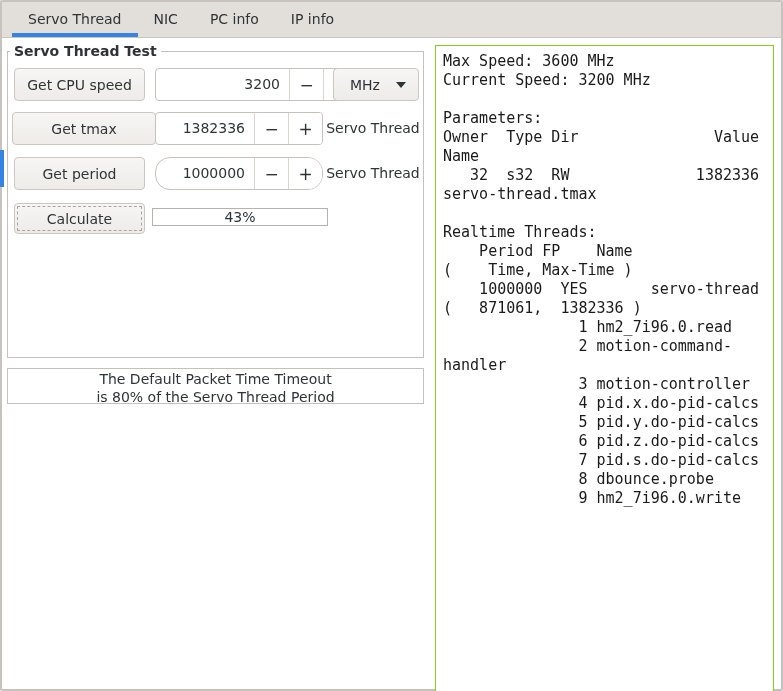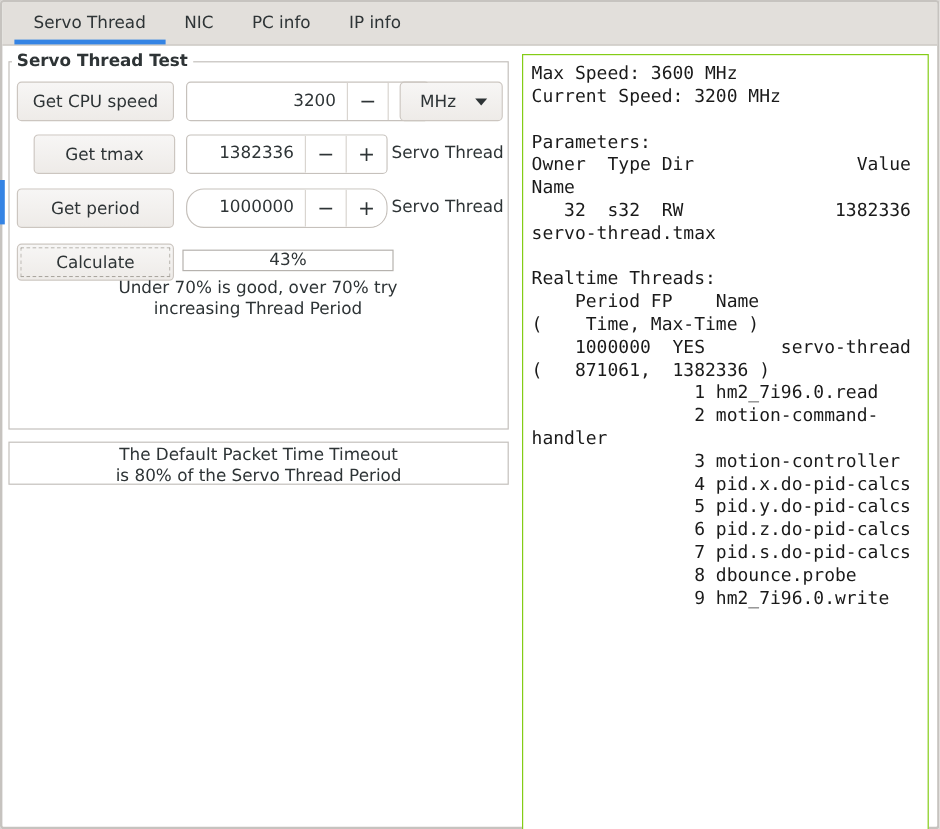--- a/index.html
+++ b/index.html
@@ -170,43 +170,39 @@
   <div class="spin" style="left:155px; top:68px; width:203px; height:33px;">
     <div class="spin-val">3200</div>
     <div class="spin-btn">−</div>
     <div class="spin-btn">+</div>
   </div>
   <div class="combo" style="left:333px; top:68px; width:86px; height:33px;">
     <div class="combo-label">MHz</div>
     <div class="chevron"></div>
   </div>
 
-  <div class="btn" style="left:28px; top:112px; width:118px; height:33px;">Get tmax</div>
+  <div class="btn" style="left:12px; top:112px; width:144px; height:33px;">Get tmax</div>
   <div class="spin" style="left:155px; top:112px; width:168px; height:33px;">
     <div class="spin-val">1382336</div>
     <div class="spin-btn">−</div>
     <div class="spin-btn">+</div>
   </div>
   <div class="row-label" style="left:323px; top:112px;">Servo Thread</div>
 
   <div class="btn" style="left:14px; top:157px; width:131px; height:33px;">Get period</div>
   <div class="spin" style="left:155px; top:157px; width:168px; height:33px;border-radius:15px;">
     <div class="spin-val">1000000</div>
     <div class="spin-btn">−</div>
     <div class="spin-btn">+</div>
   </div>
   <div class="row-label" style="left:323px; top:157px;">Servo Thread</div>
 
   <div class="btn focused" style="left:14px; top:203px; width:131px; height:31px;">Calculate</div>
   <div class="percent-field">43%</div>
 
-  <div class="hint">
-    <div>Under 70% is good, over 70% try</div>
-    <div>increasing Thread Period</div>
-  </div>
 
   <div class="frame" style="left:7px; top:368px; width:417px; height:36px;">
     <div class="timeout-text">
       <div>The Default Packet Time Timeout</div>
       <div>is 80% of the Servo Thread Period</div>
     </div>
   </div>
 
   <div class="output-panel">
     <pre class="output-text">Max Speed: 3600 MHz

